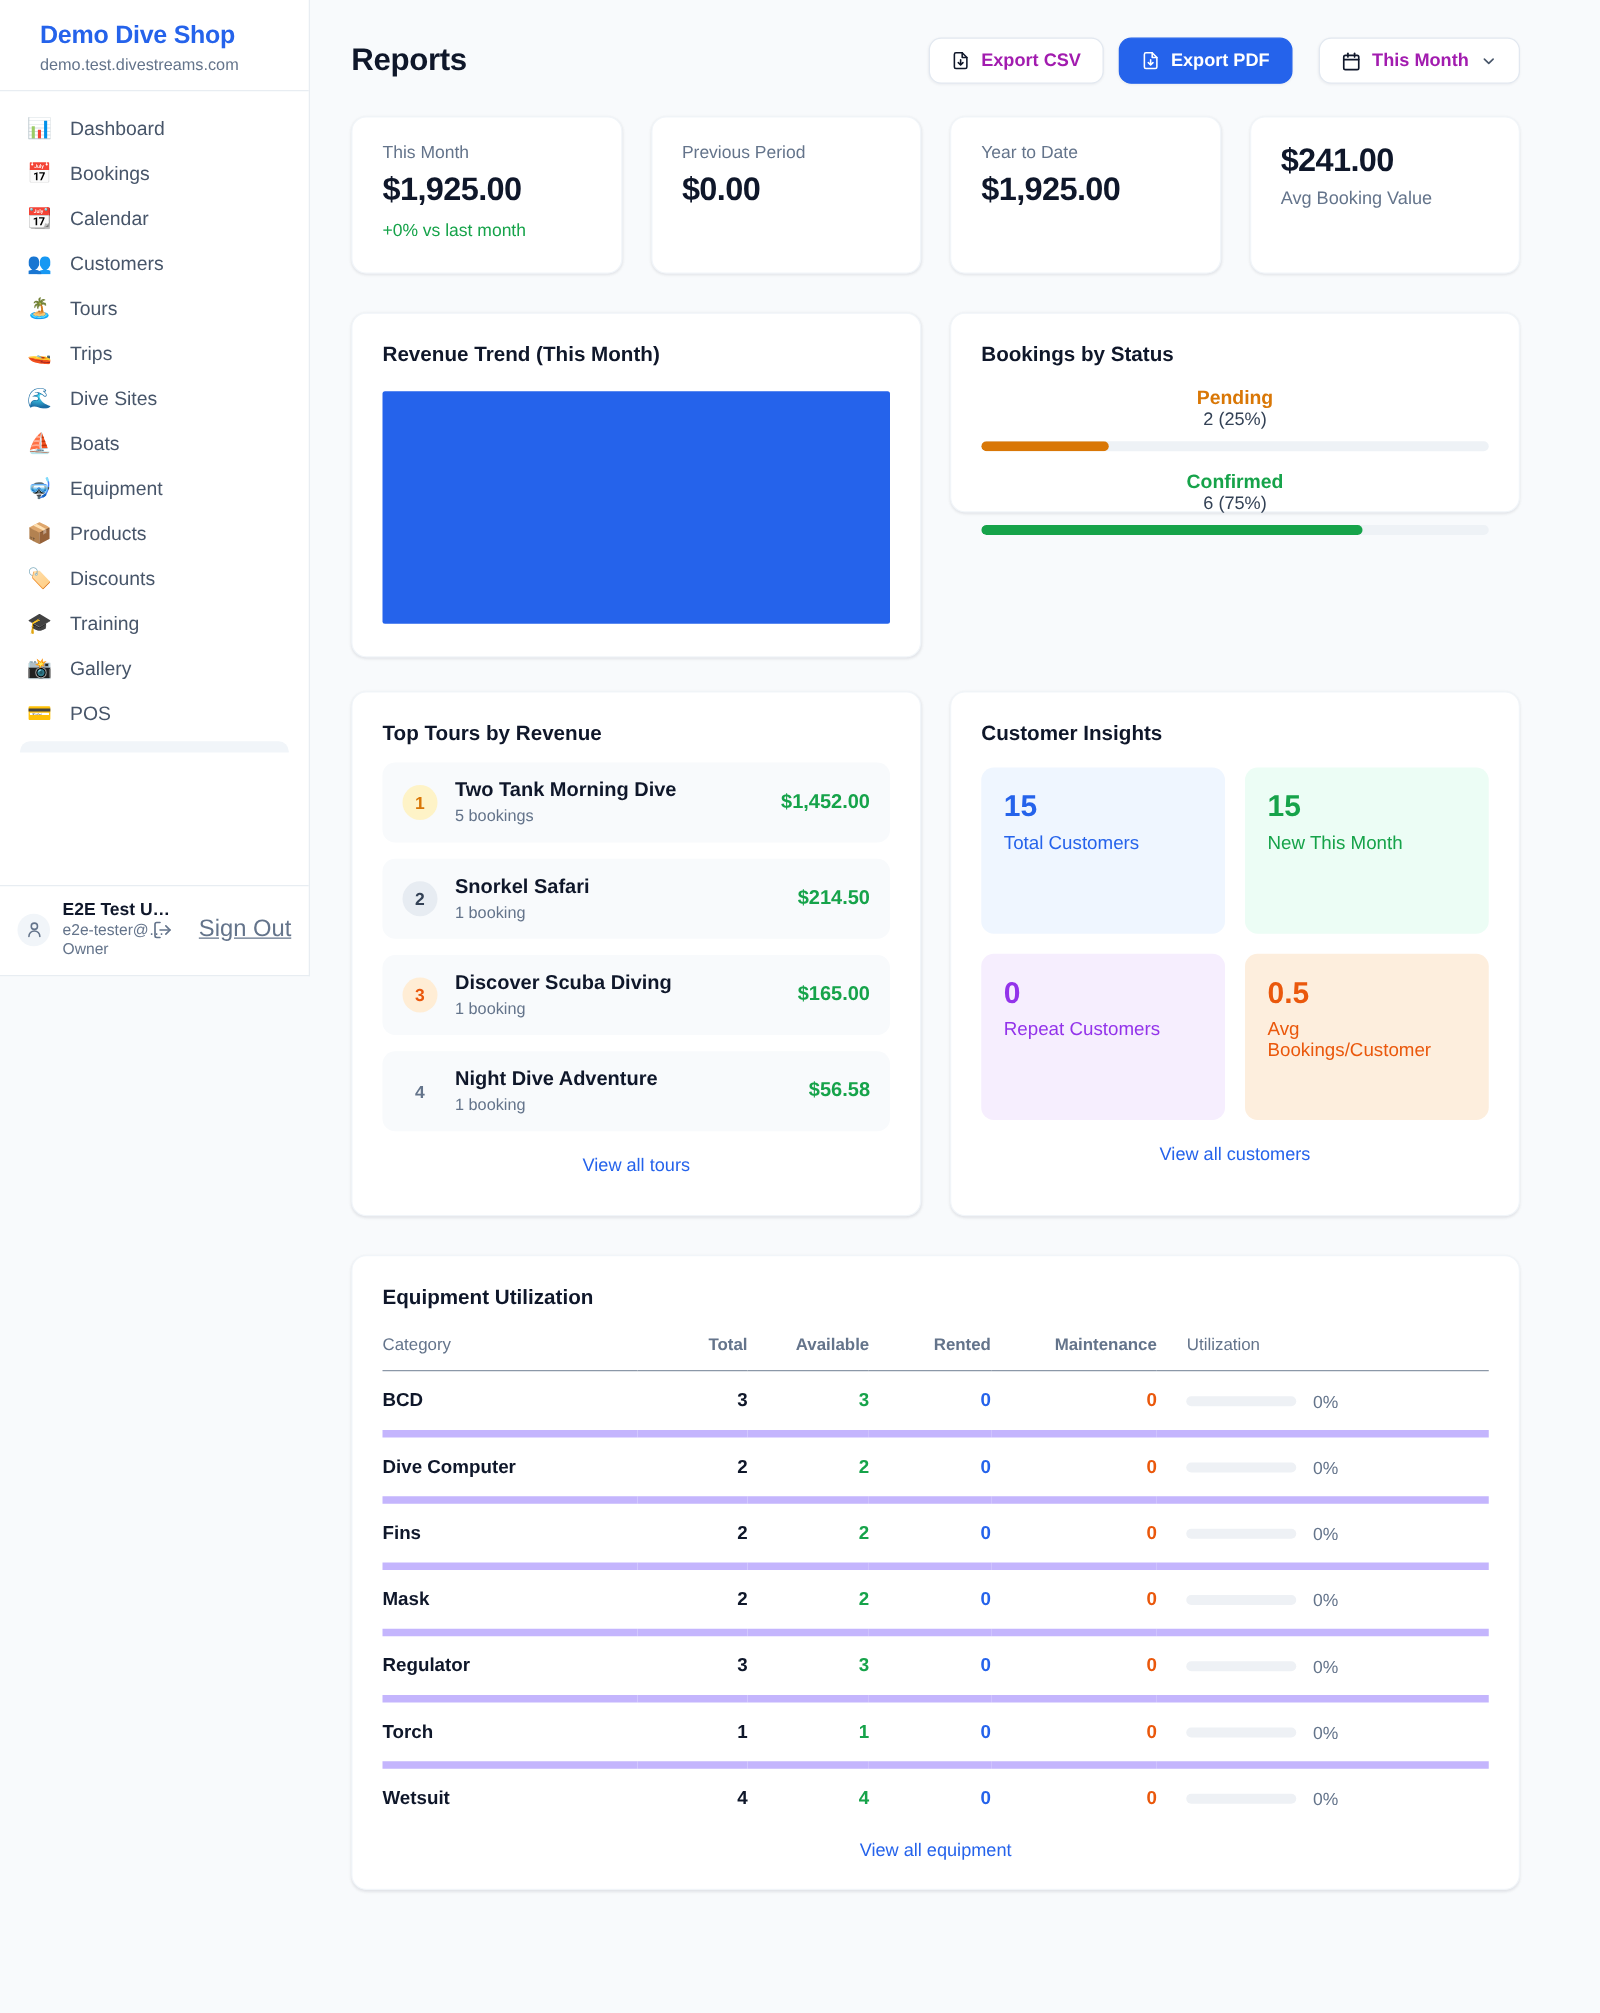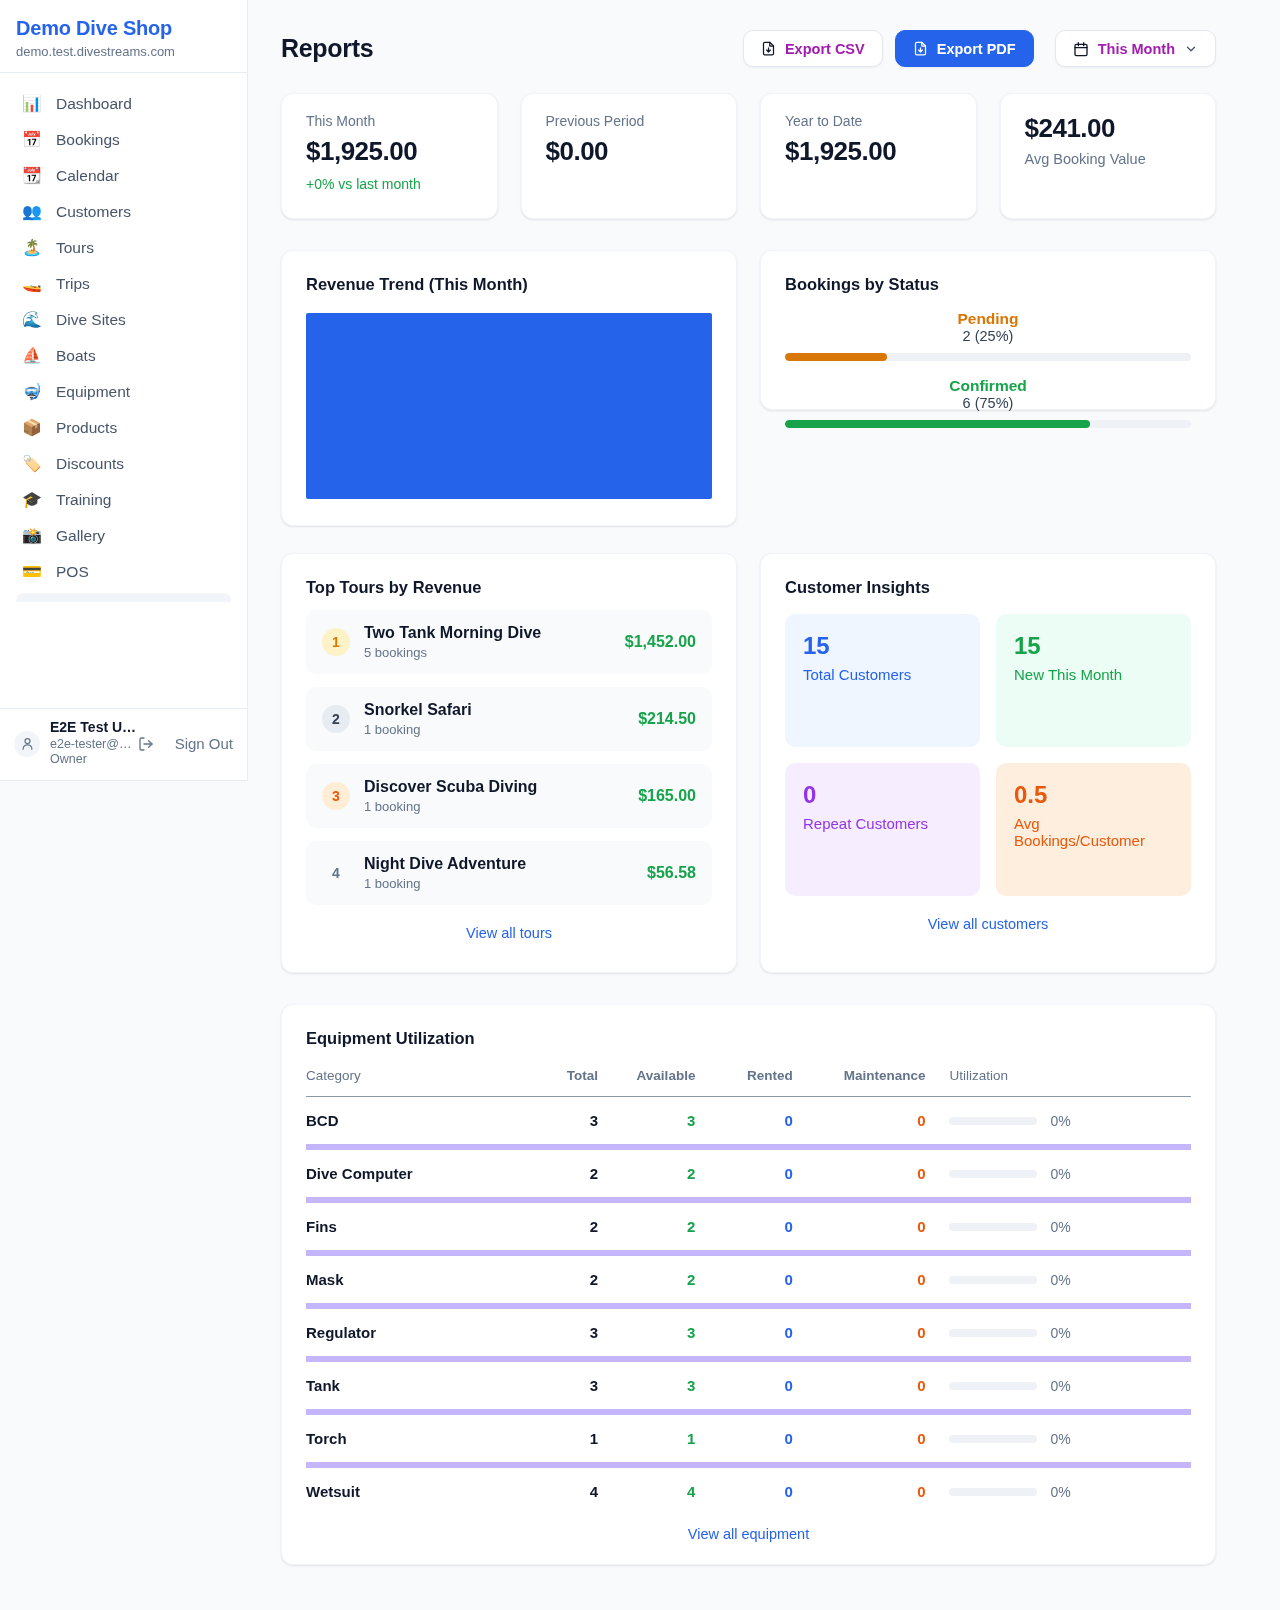--- a/index.html
+++ b/index.html
@@ -7,21 +7,21 @@
   body {
     font-family:"Liberation Sans","DejaVu Sans",sans-serif;
     background:#f8fafc; color:#0f172a; overflow:hidden; position:relative;
   }
   
   .sidebar {
     position:absolute; left:0; top:0; width:248px; height:781px;
     background:#ffffff; border-right:1px solid #e8edf2; border-bottom:1px solid #e8edf2;
     display:flex; flex-direction:column;
   }
-  .brand { padding:17px 16px 13px; border-bottom:1px solid #e8edf2; }
+  .brand { padding:17px 32px 13px; border-bottom:1px solid #e8edf2; }
   .brand-name { color:#2563eb; font-size:20px; font-weight:700; letter-spacing:-0.2px; }
   .brand-domain { color:#64748b; font-size:13px; margin-top:4px; }
   .nav { padding:13px 8px 0; flex:1 1 auto; overflow:hidden; }
   .nav-item {
     display:flex; align-items:center; gap:14px;
     padding:9px 14px; border-radius:8px; cursor:pointer;
     color:#475569; font-size:15.5px;
   }
   .nav-item .emoji { width:20px; text-align:center; font-size:16px; line-height:1; }
   .nav-peek { height:9px; margin:3px 8px 0; background:#f1f5f9; border-radius:8px 8px 0 0; }
@@ -29,21 +29,21 @@
     border-top:1px solid #e8edf2; padding:10px 14px 12px;
     display:flex; align-items:center; gap:10px;
   }
   .avatar {
     width:26px; height:26px; border-radius:50%; background:#f1f5f9; flex:0 0 auto;
     display:flex; align-items:center; justify-content:center;
   }
   .user-info { min-width:0; flex:1 1 auto; line-height:1.25; }
   .user-name { font-size:14px; font-weight:700; color:#0f172a; white-space:nowrap; }
   .user-email,.user-role { font-size:12.5px; color:#64748b; white-space:nowrap; }
-  .signout { display:flex; align-items:center; gap:21px; color:#64748b; font-size:15px; cursor:pointer; white-space:nowrap; }
+  .signout { display:flex; align-items:center; gap:21px; color:#64748b; font-size:19px; cursor:pointer; white-space:nowrap;text-decoration:underline; }
   
   .main { margin-left:248px; padding:30px 64px 40px 33px; }
   .page-header { display:flex; align-items:center; justify-content:space-between; margin-bottom:26px; }
   .page-title { font-size:25px; font-weight:800; letter-spacing:-0.3px; }
   .header-actions { display:flex; align-items:center; gap:12px; }
   .btn {
     display:flex; align-items:center; gap:9px; height:37px; padding:0 17px;
     border-radius:10px; font-size:14.5px; font-weight:600; cursor:pointer;
     background:#fff; border:1px solid #e2e8f0; color:#a21caf;
     box-shadow:0 1px 2px rgba(15,23,42,.05);
@@ -440,33 +440,20 @@
           <td class="c rent">0</td>
           <td class="c maint">0</td>
           <td style="padding-left:24px;">
               <span class="util-cell">
                 <span class="util-bar"></span>
                 <span class="util-pct">0%</span>
               </span>
             </td>
         </tr>
         <tr>
-          <td class="cat">Tank</td>
-          <td class="c">3</td>
-          <td class="c avail">3</td>
-          <td class="c rent">0</td>
-          <td class="c maint">0</td>
-          <td style="padding-left:24px;">
-              <span class="util-cell">
-                <span class="util-bar"></span>
-                <span class="util-pct">0%</span>
-              </span>
-            </td>
-        </tr>
-        <tr>
           <td class="cat">Torch</td>
           <td class="c">1</td>
           <td class="c avail">1</td>
           <td class="c rent">0</td>
           <td class="c maint">0</td>
           <td style="padding-left:24px;">
               <span class="util-cell">
                 <span class="util-bar"></span>
                 <span class="util-pct">0%</span>
               </span>

